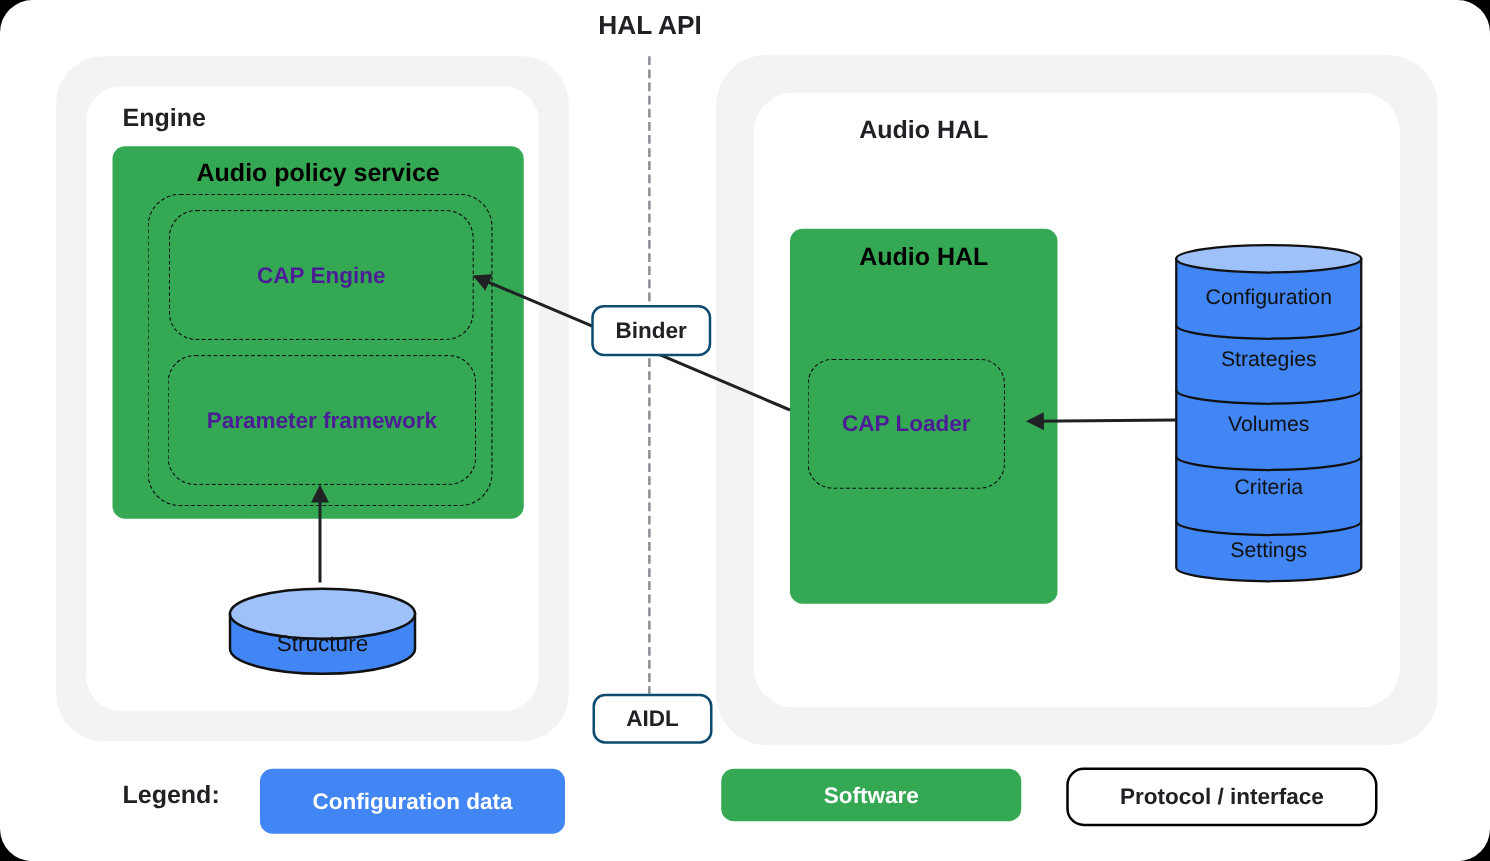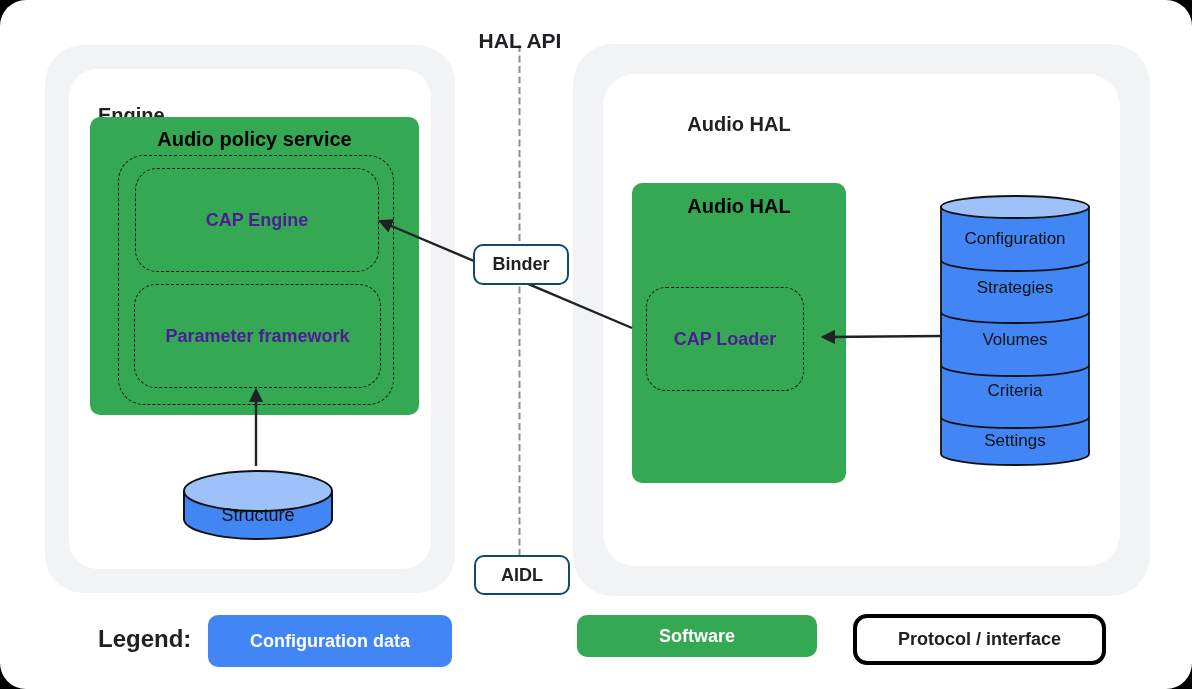--- a/index.html
+++ b/index.html
@@ -5,21 +5,21 @@
   html,body{margin:0;padding:0;width:1192px;height:689px;background:#000;}
   body{position:relative;font-family:"Liberation Sans",sans-serif;color:#202124;}
   .page{position:absolute;inset:0;background:#fff;border-radius:26px;overflow:hidden;}
   .abs{position:absolute;}
   .container{position:absolute;background:#f1f3f4;}
   .container-inner{position:absolute;background:#fff;}
   #system-container{left:45px;top:45px;width:410px;height:548px;border-radius:38px;}
   #system-container .container-inner{inset:24px;border-radius:28px;}
   #hal-container{left:573px;top:44px;width:577px;height:552px;border-radius:40px;}
   #hal-container .container-inner{inset:30px;border-radius:32px;}
-  .section-label{position:absolute;font-size:20px;font-weight:700;color:#202124;margin-top:20px;}
+  .section-label{position:absolute;font-size:20px;font-weight:700;color:#202124;}
   #system-label{left:98px;top:84px;}
   #hal-label{left:632px;top:93px;width:214px;text-align:center;}
   #page-title{left:420px;top:7px;width:200px;text-align:center;font-size:21px;line-height:28px;}
   .green-box{position:absolute;background:#34a853;border-radius:10px;}
   #aps-box{left:90px;top:117px;width:329px;height:298px;}
   #halgreen-box{left:632px;top:183px;width:214px;height:300px;}
   .green-title{text-align:center;font-size:20px;font-weight:700;color:#000000;}
   #aps-box .green-title{padding-top:11px;}
   #halgreen-box .green-title{padding-top:12px;}
   .dashed{position:absolute;border:1.5px dashed #111;}
@@ -29,27 +29,27 @@
   #param-framework-box{left:44px;top:167px;width:245px;height:102px;border-radius:22px;}
   #cap-loader-box{left:14px;top:104px;width:156px;height:102px;border-radius:20px;}
   #structure-svg{left:181px;top:467px;}
   #configdb-svg{left:939px;top:193px;}
   svg text{font-family:"Liberation Sans",sans-serif;fill:#111;}
   #overlay-svg{left:0;top:0;pointer-events:none;}
   .proto-box{position:absolute;background:#fff;border:2px solid #0c4a6e;border-radius:10px;
              display:flex;align-items:center;justify-content:center;font-size:18px;font-weight:700;color:#202124;}
   #binder-box{left:473px;top:244px;width:92px;height:37px;}
   #aidl-box{left:474px;top:555px;width:92px;height:36px;}
-  #legend-label{left:98px;top:625px;font-size:24px;font-weight:700;}
+  #legend-label{left:98px;top:625px;font-size:20px;font-weight:700;}
   .legend-box{position:absolute;display:flex;align-items:center;justify-content:center;
               font-size:18px;font-weight:700;border-radius:10px;color:#fff;}
   #legend-config{left:208px;top:615px;width:244px;height:52px;background:#4285f4;}
   #legend-software{left:533px;top:615px;width:240px;height:42px;background:#34a853;margin-left:44px;}
   #legend-protocol{left:853px;top:614px;width:245px;height:43px;background:#fff;
-                   border:4px solid #000000;border-radius:14px;color:#202124;}
+                   border:2px solid #000000;border-radius:14px;color:#202124;}
 </style>
 </head>
 <body>
 
 <div class="page">
 
   <div class="container" id="system-container">
     <div class="container-inner"></div>
   </div>
   <div class="container" id="hal-container">

